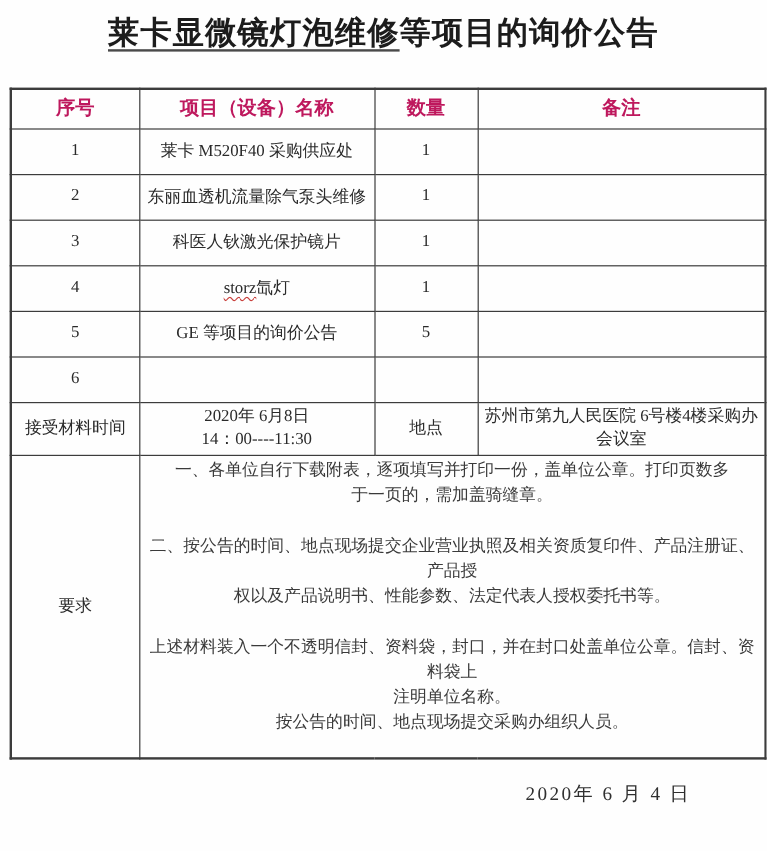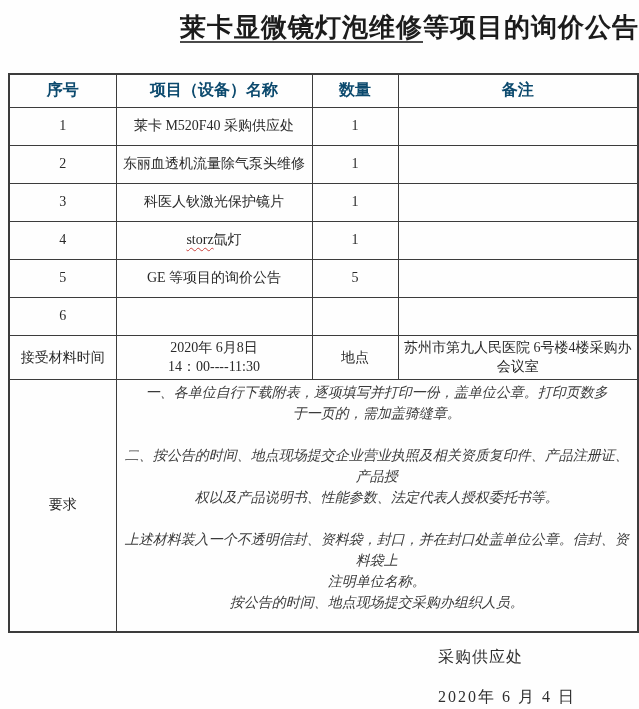--- a/index.html
+++ b/index.html
@@ -12,21 +12,21 @@
   .page {
     position: relative;
     width: 639px;
     height: 709px;
     background: #fefefe;
     overflow: hidden;
   }
   
   .doc-title {
     margin-top: 10px;
-    text-align: right;
+    text-align: center;
     font-size: 26px;
     font-weight: bold;
     color: #1c1c1c;
     letter-spacing: 1px;
   }
   .doc-title .u {
     text-decoration: underline;
     text-decoration-thickness: 2px;
     text-underline-offset: 5px;
     text-decoration-color: #4a4a4a;
@@ -41,39 +41,38 @@
   }
   table.inquiry td, table.inquiry th {
     border: 1px solid #3c3c3c;
     text-align: center;
     vertical-align: middle;
     font-size: 14px;
     font-weight: normal;
     padding: 2px 4px;
     overflow: hidden;
   }
-  tr.hdr th { height: 33px; font-size: 16px; font-weight: bold; color: #0c4a6e; }
+  tr.hdr th { height: 33px; font-size: 16px; font-weight: bold; color: #be185d; }
   tr.item td { height: 38px; }
   tr.accept td { height: 44px; line-height: 19px; }
   tr.contact td { height: 38px; }
   tr.req td { height: 210px; }
   .pre { white-space: pre-line; }
   .wavy {
     text-decoration: underline wavy #c9413d 1px;
     text-underline-offset: 3px;
     text-align: center;
   }
   td.req-label { vertical-align: top; padding-top: 22px; }
   td.req-body {
     text-align: left;
     vertical-align: top;
     padding: 8px 10px 8px 12px;
     line-height: 21px;
     color: #3a3a3a;
-    font-style: italic;
   }
   td.req-body .para { white-space: pre-line; margin-bottom: 21px; }
   td.req-body .para:last-child { margin-bottom: 16px; }
   td.loc-cell { line-height: 20px; padding: 2px 8px; }
   
   .footer {
     margin-top: 14px;
     padding-left: 438px;
     font-size: 16px;
     color: #2f2f2f;
@@ -167,17 +166,16 @@
 权以及产品说明书、性能参数、法定代表人授权委托书等。</div>
         <div class="para">上述材料装入一个不透明信封、资料袋，封口，并在封口处盖单位公章。信封、资料袋上
 注明单位名称。
 按公告的时间、地点现场提交采购办组织人员。</div>
       </td>
     </tr>
   </tbody>
     </table>
 
   <div class="footer">
-    <div class="dept">采购供应处</div>
     <div class="date">2020年 6 月 4 日</div>
   </div>
 
 </div>
 
 </body></html>

